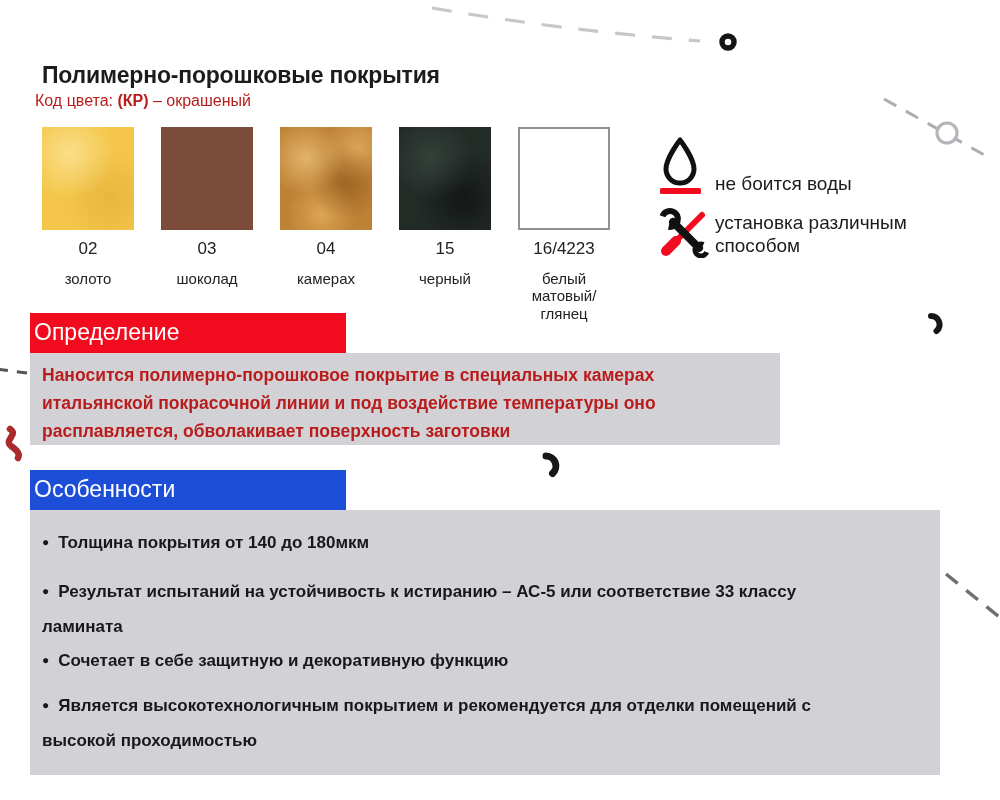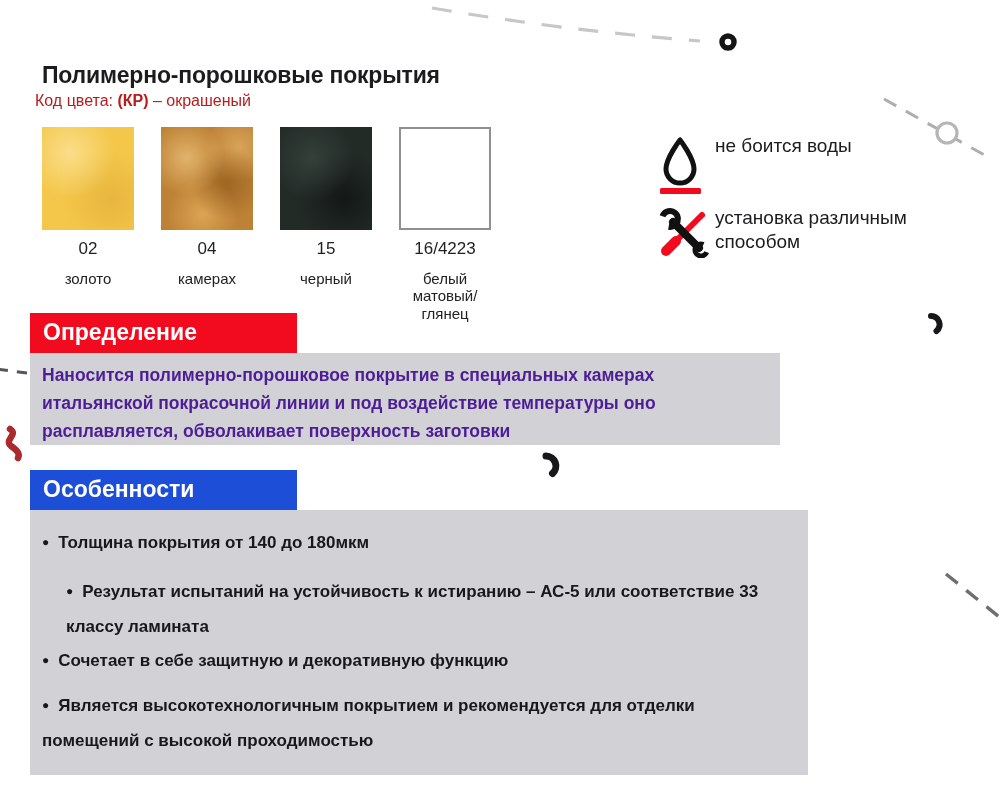--- a/index.html
+++ b/index.html
@@ -43,42 +43,42 @@
   }
   .swatch-box.tex-black {
     background-image:radial-gradient(circle at 35% 30%, rgba(70,85,78,.5), transparent 45%),
                      radial-gradient(circle at 70% 70%, rgba(0,0,0,.45), transparent 50%);
   }
   .swatch-box.bordered { border:2px solid #8f8f94; }
   .swatch-code { margin-top:9px; font-size:17px; font-weight:500; color:#222; }
   .swatch-name { margin-top:11px; font-size:15px; line-height:1.15; color:#222; }
   
   .benefits { position:absolute; left:657px; top:134px; width:330px; }
-  .benefit-row { display:flex; align-items:flex-start; margin-bottom:10px; }
+  .benefit-row { display:flex; align-items:flex-end; margin-bottom:10px; }
   .benefit-icon { width:58px; min-width:58px; display:flex; justify-content:flex-start; }
   .benefit-label { font-size:19px; font-weight:500; color:#1c1c1e; line-height:1.25; }
   
   .section-header {
-    position:absolute; left:30px; width:267px; height:40px;
-    color:#ffffff; font-size:23px; font-weight:700;
-    line-height:39px; padding-left:13px;
+    position:absolute; left:30px; width:316px; height:40px;
+    color:#ffffff; font-size:23px; font-weight:400;
+    line-height:39px; padding-left:4px;
   }
   .def-header  { top:313px; }
   .feat-header { top:470px; }
   .gray-block { position:absolute; left:30px; }
   .def-body  { top:353px; width:750px; height:92px; }
-  .feat-body { top:510px; width:778px; height:265px; padding:16px 24px 0 12px; }
+  .feat-body { top:510px; width:910px; height:265px; padding:16px 24px 0 12px; }
   .def-text {
     padding:8px 0 0 12px; max-width:680px;
-    font-size:17.5px; font-weight:600; line-height:28px; color:#4c1d95;
+    font-size:17.5px; font-weight:600; line-height:28px; color:#b91c1c;
   }
   .feat-body p {
     font-size:17px; font-weight:700; line-height:34px; color:#18181a;
   }
-  .feat-body p.b2 { margin-top:14px; max-width:822px;margin-left:24px; }
+  .feat-body p.b2 { margin-top:14px; max-width:822px; }
   .feat-body p.b3 { }
   .feat-body p.b4 { margin-top:10px; max-width:792px; }
   .bullet-dot { font-size:12px; margin-right:9px; position:relative; top:-2px; }
   
   .deco { position:absolute; left:0; top:0; pointer-events:none; }
 </style>
 </head>
 <body>
 
 <svg class="deco" width="1000" height="800" viewBox="0 0 1000 800">
@@ -96,20 +96,25 @@
 <h1 class="page-title">Полимерно-порошковые покрытия</h1>
 <div class="page-subtitle">
   <span>Код цвета: </span><span class="code">(КР)</span><span> – окрашеный</span>
 </div>
 
 <div class="swatch-row">
   <div class="swatch-cell">
     <div class="swatch-box tex-gold" style="background-color: rgb(244, 199, 74);"></div>
     <div class="swatch-code">02</div>
     <div class="swatch-name">золото</div>
+  </div>
+  <div class="swatch-cell">
+    <div class="swatch-box" style="background-color: rgb(124, 76, 59);"></div>
+    <div class="swatch-code">03</div>
+    <div class="swatch-name">шоколад</div>
   </div>
   <div class="swatch-cell">
     <div class="swatch-box tex-bronze" style="background-color: rgb(190, 130, 54);"></div>
     <div class="swatch-code">04</div>
     <div class="swatch-name">камерах</div>
   </div>
   <div class="swatch-cell">
     <div class="swatch-box tex-black" style="background-color: rgb(35, 43, 39);"></div>
     <div class="swatch-code">15</div>
     <div class="swatch-name">черный</div>

